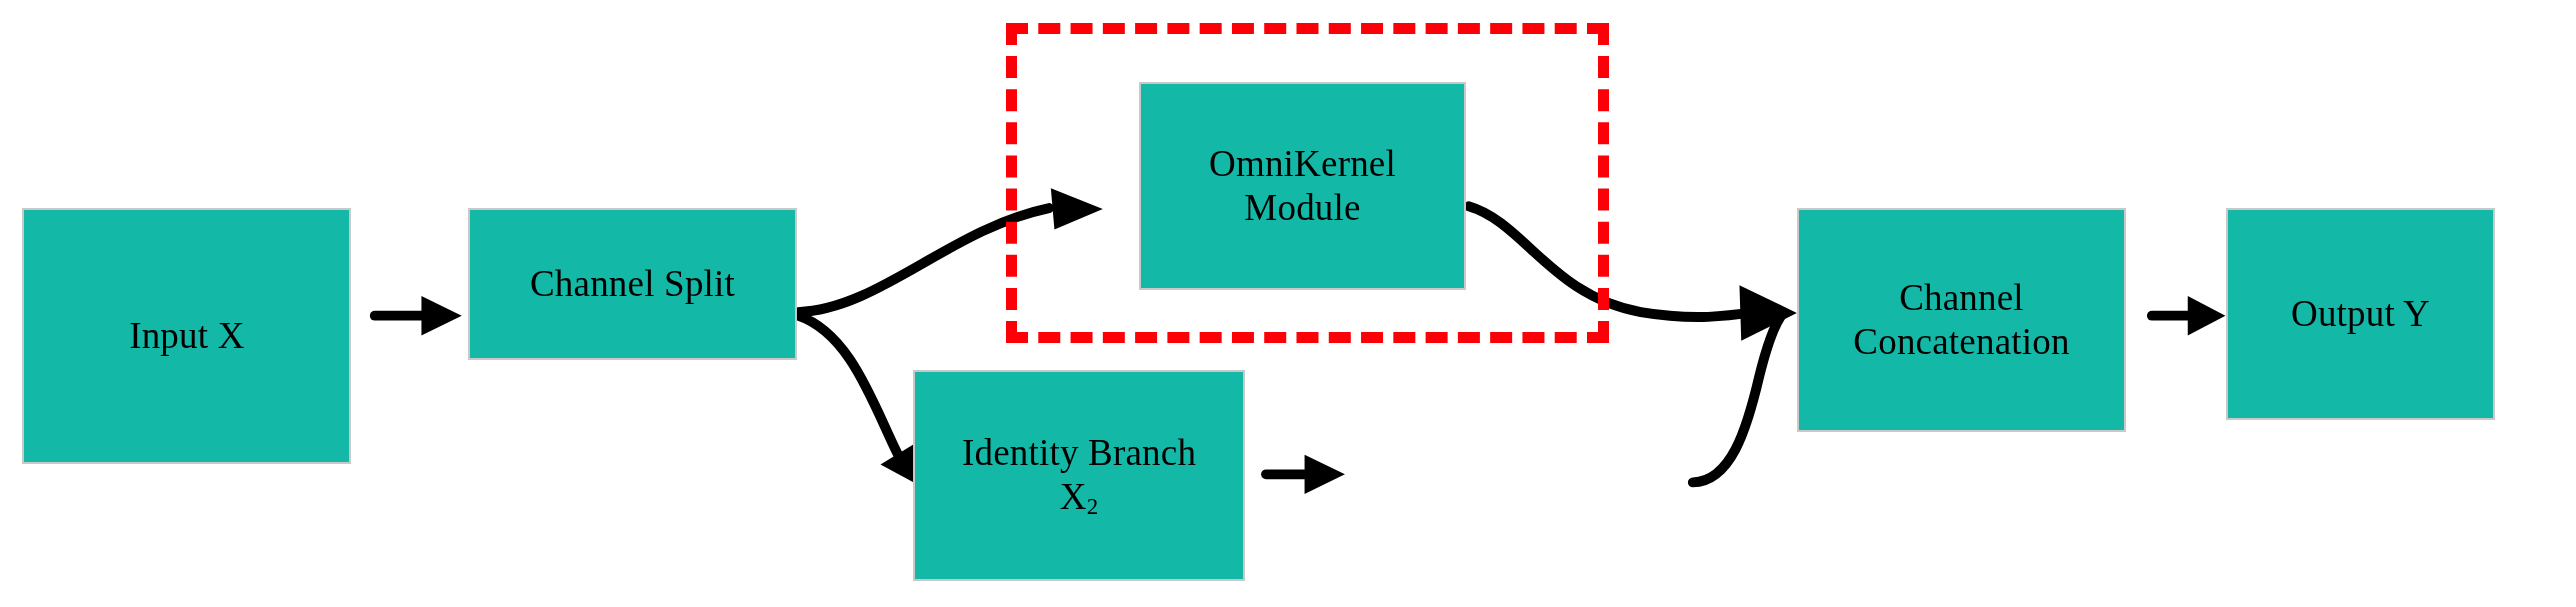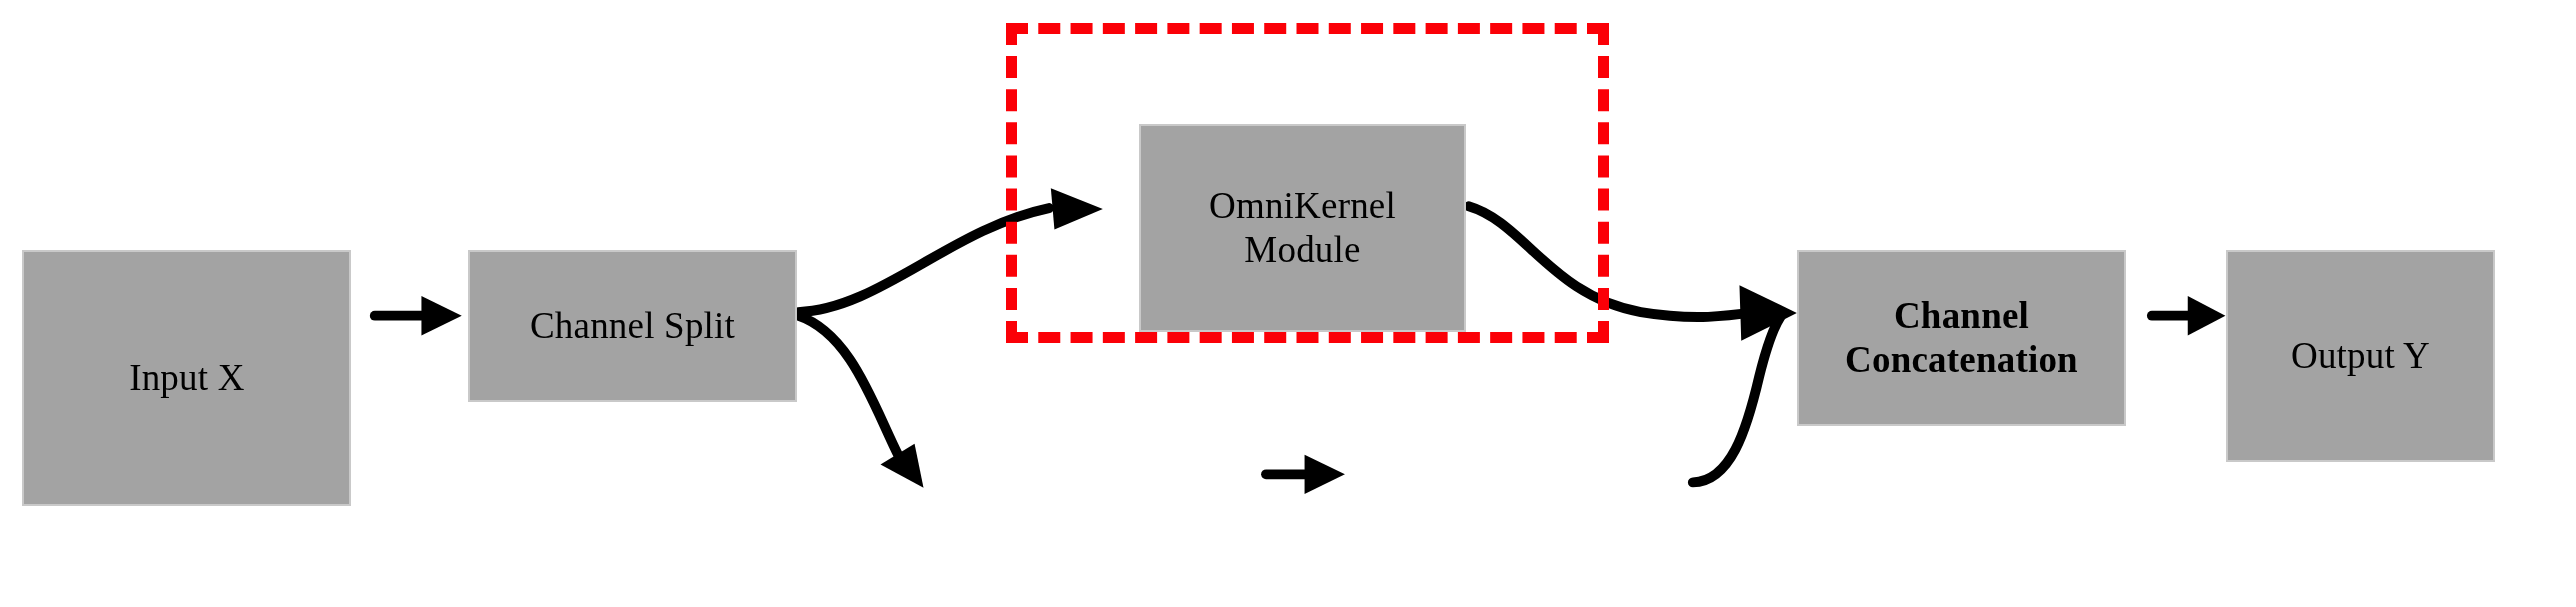--- a/index.html
+++ b/index.html
@@ -13,32 +13,31 @@
   #diagram-root {
     position: relative;
     width: 2576px;
     height: 608px;
     background: #ffffff;
     overflow: hidden;
   }
   .node-box {
     position: absolute;
     box-sizing: border-box;
-    background: #a3a3a3;
+    background: #14b8a6;
     border: 2.7px solid #c9c9c9;
     display: flex;
     align-items: center;
     justify-content: center;
     text-align: center;
     color: #000000;
     font-size: 37px;
     line-height: 1.20;
     font-family: "Liberation Serif", "DejaVu Serif", serif;
     letter-spacing: 0.2px;
-    margin-top: 42px;
   }
   .node-label {
     display: block;
     padding: 0 5.4px;
     white-space: pre-line;
   }
   .node-label sub {
     font-size: 0.62em;
     vertical-align: -0.22em;
   }
@@ -116,23 +115,26 @@
 
   <div class="node-box" style="left:468px; top:208px; width:329px; height:152px;">
     <span class="node-label">Channel Split</span>
   </div>
 
   <div class="node-box" style="left:1139px; top:82px; width:327px; height:208px;">
     <span class="node-label">OmniKernel
 Module</span>
   </div>
 
+  <div class="node-box" style="left:913px; top:370px; width:332px; height:211px;">
+    <span class="node-label"><span>Identity Branch</span><br><span>X</span><sub>2</sub></span>
+  </div>
 
 
-  <div class="node-box" style="left:1797px; top:208px; width:329px; height:176px;font-weight:bold;">
+  <div class="node-box" style="left:1797px; top:208px; width:329px; height:224px;">
     <span class="node-label">Channel
 Concatenation</span>
   </div>
 
   <div class="node-box" style="left:2226px; top:208px; width:269px; height:212px;">
     <span class="node-label">Output Y</span>
   </div>
 
   <div class="highlight-box" style="left:1006px; top:23px; width:603px; height:320px;"></div>
 

